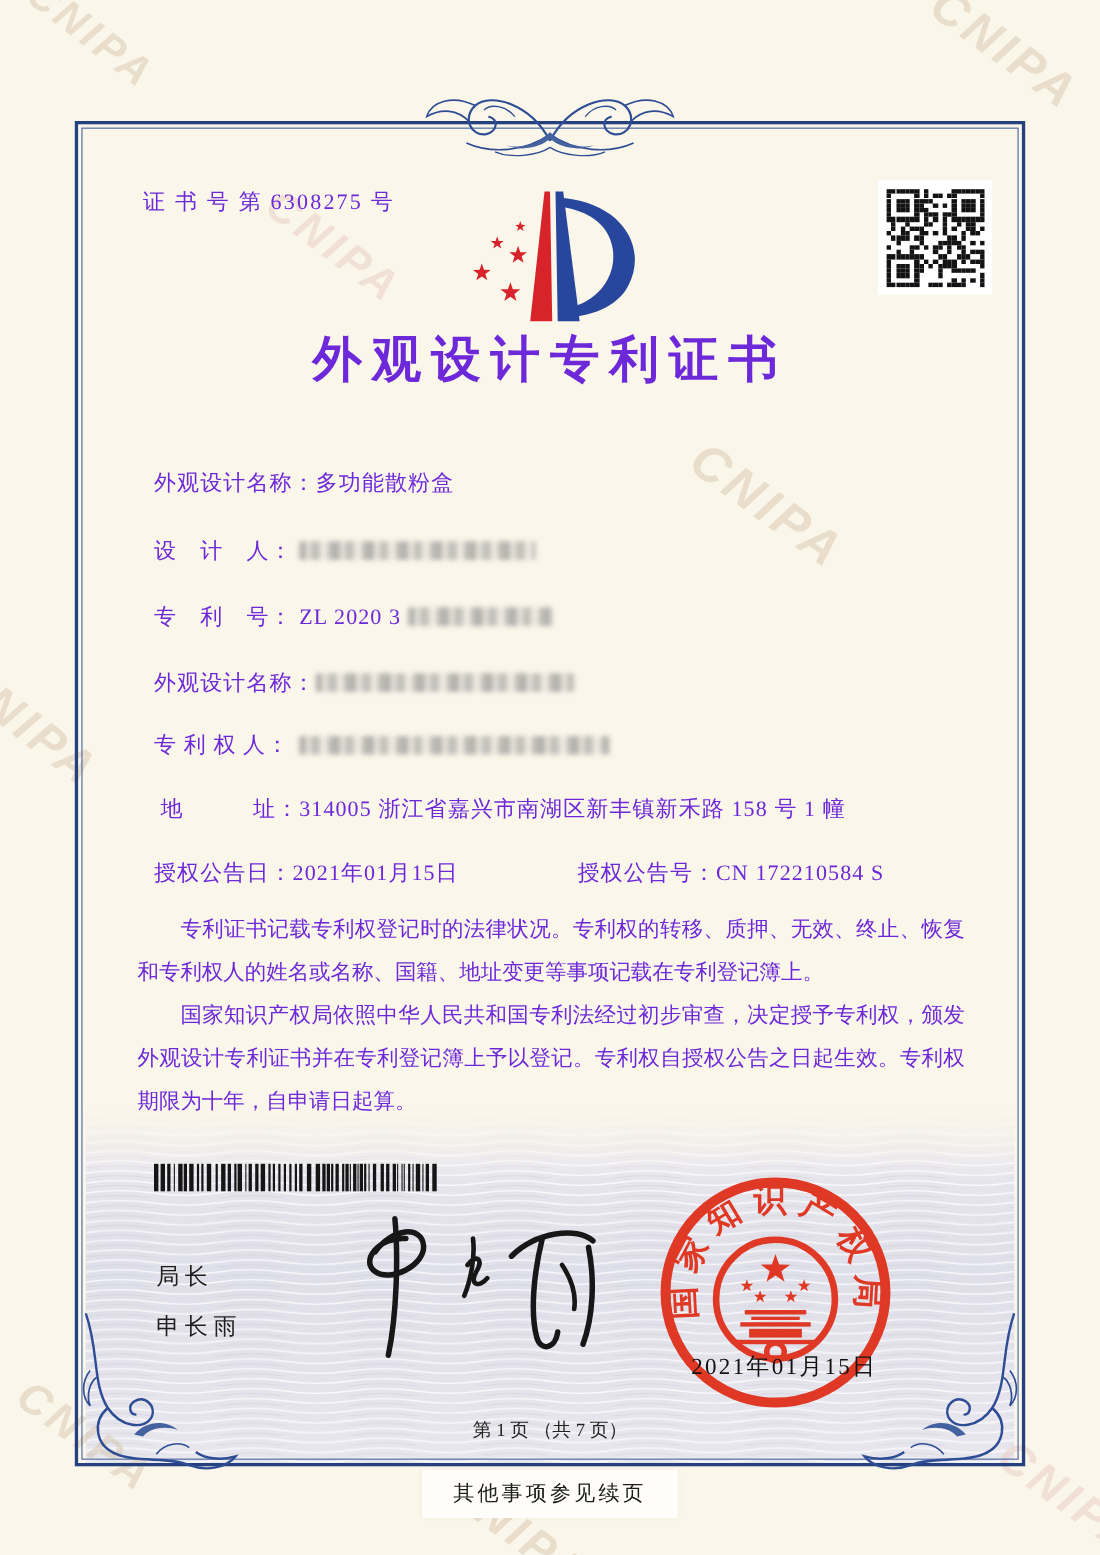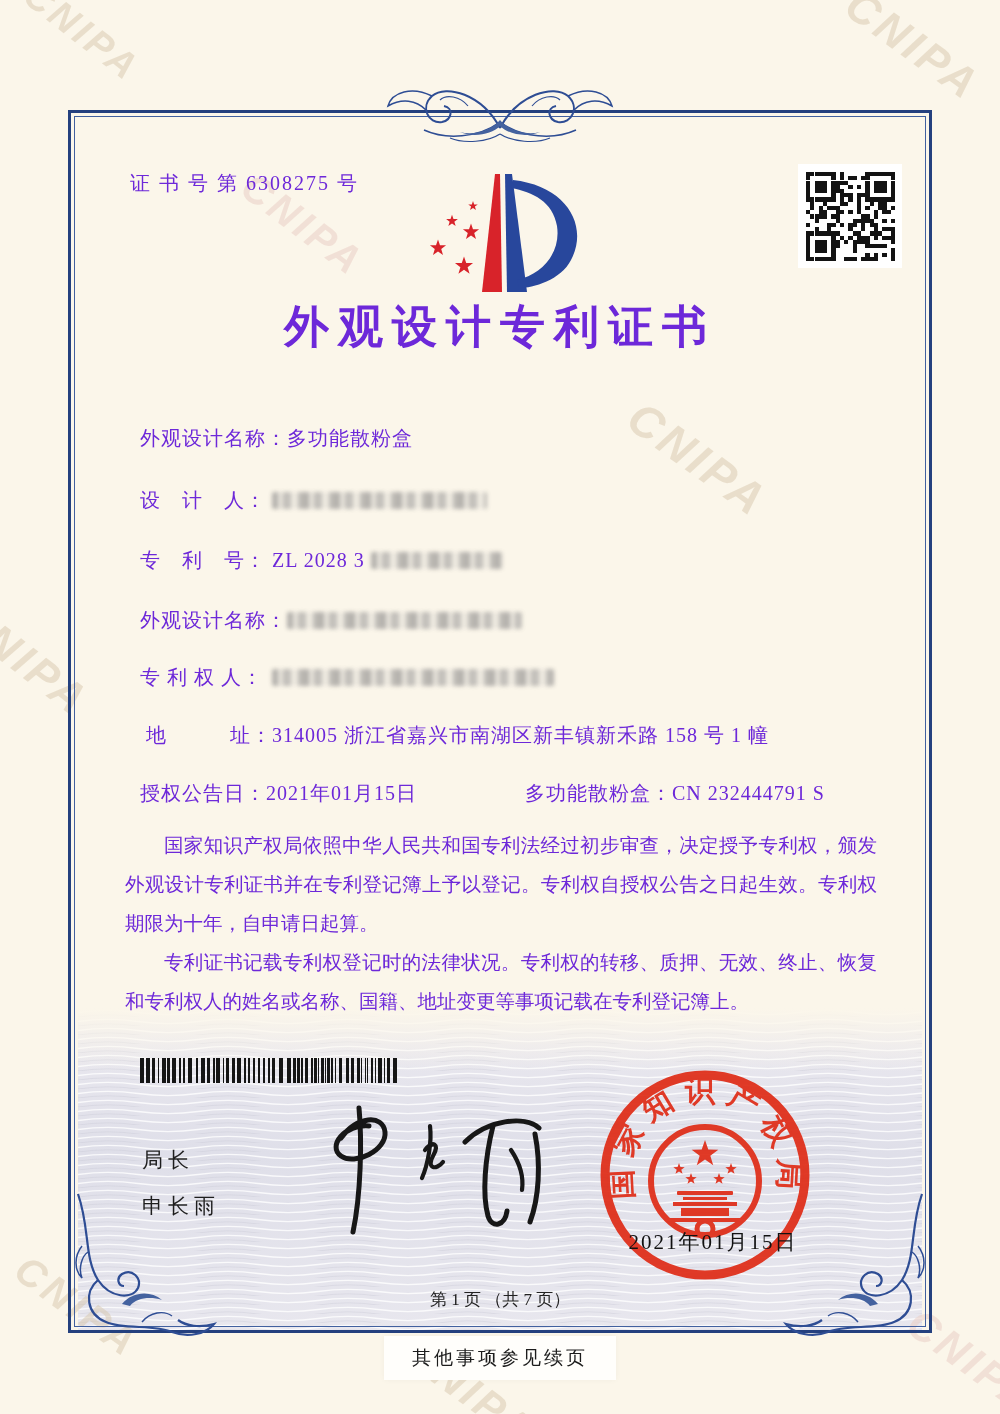--- a/index.html
+++ b/index.html
@@ -389,40 +389,40 @@
 
   <div class="txt row" style="top:425px;">
     <span class="lbl">外观设计名称：</span><span>多功能散粉盒</span>
   </div>
 
   <div class="txt doc-title">外观设计专利证书</div>
   <div class="txt row" style="top:487px;">
     <span class="lbl">设　计　人：</span><span class="redact" style="width:215px;"></span>
   </div>
   <div class="txt row" style="top:547px;">
-    <span class="lbl">专　利　号：</span><span>ZL 2028 3</span>&nbsp;<span class="redact" style="width:132px;"></span>
+    <span class="lbl">专　利　号：</span><span>ZL 2020 3</span>&nbsp;<span class="redact" style="width:132px;"></span>
   </div>
   <div class="txt row" style="top:607px;">
     <span class="lbl">外观设计名称：</span><span class="redact" style="width:235px;"></span>
   </div>
   <div class="txt row" style="top:664px;">
     <span class="lbl">专 利 权 人：</span><span class="redact" style="width:282px;"></span>
   </div>
   <div class="txt row" style="top:722px;text-align:right;">
     <span class="lbl">地　　　址：</span><span>314005 浙江省嘉兴市南湖区新丰镇新禾路 158 号 1 幢</span>
   </div>
   <div class="txt row" style="top:780px;">
     <span>授权公告日：</span><span>2021年01月15日</span>
     <span style="display:inline-block;width:96px;"></span>
-    <span>多功能散粉盒：</span><span>CN 232444791 S</span>
+    <span>授权公告号：</span><span>CN 172210584 S</span>
   </div>
 
   <div class="txt body-text">
+    <p>专利证书记载专利权登记时的法律状况。专利权的转移、质押、无效、终止、恢复和专利权人的姓名或名称、国籍、地址变更等事项记载在专利登记簿上。</p>
     <p>国家知识产权局依照中华人民共和国专利法经过初步审查，决定授予专利权，颁发外观设计专利证书并在专利登记簿上予以登记。专利权自授权公告之日起生效。专利权期限为十年，自申请日起算。</p>
-    <p>专利证书记载专利权登记时的法律状况。专利权的转移、质押、无效、终止、恢复和专利权人的姓名或名称、国籍、地址变更等事项记载在专利登记簿上。</p>
   </div>
 
   <div class="barcode">
       <i style="left:0px;width:4px"></i>
       <i style="left:6px;width:4px"></i>
       <i style="left:12px;width:3px"></i>
       <i style="left:18px;width:1px"></i>
       <i style="left:22px;width:4px"></i>
       <i style="left:27px;width:3px"></i>
       <i style="left:32px;width:4px"></i>

